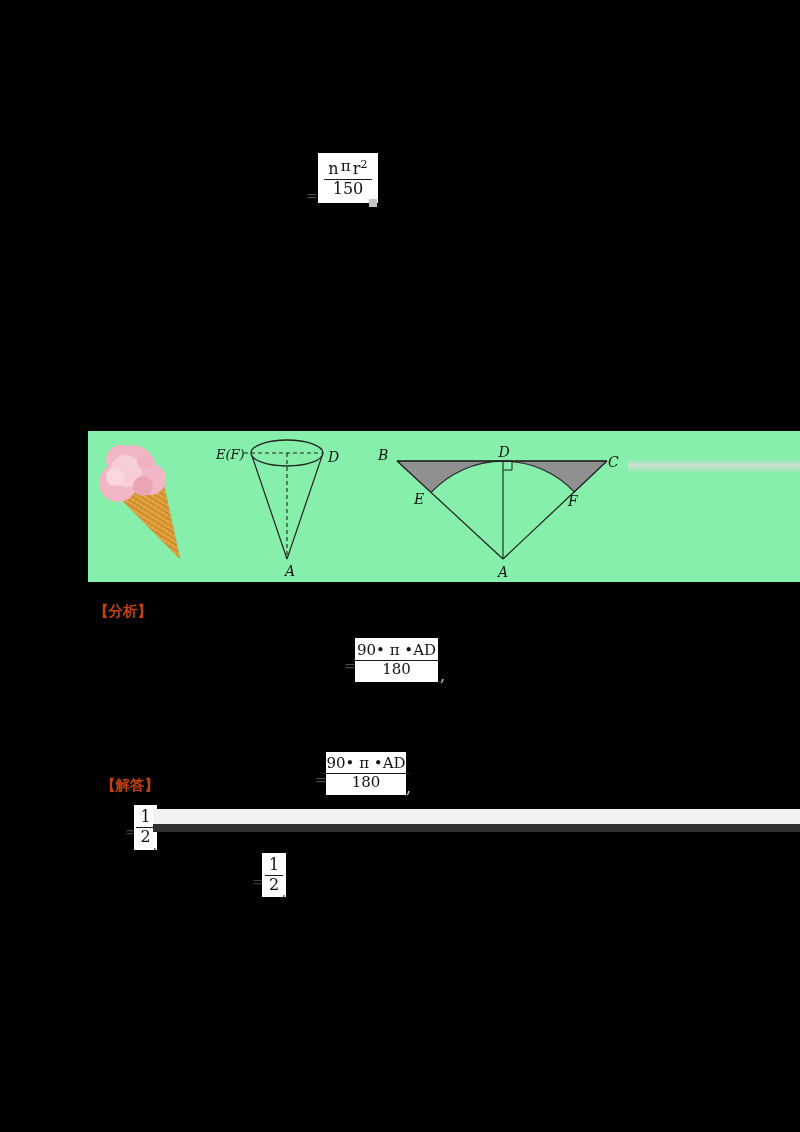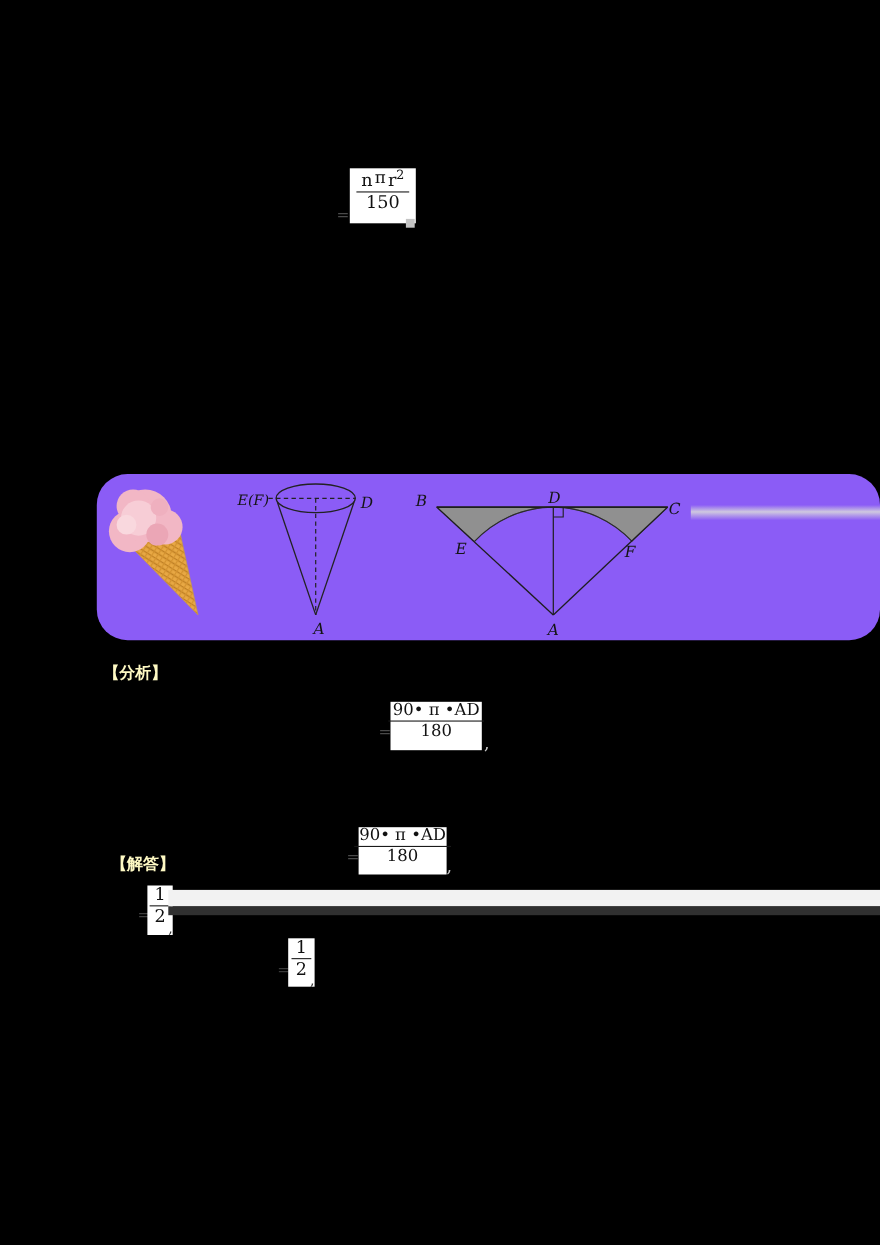--- a/index.html
+++ b/index.html
@@ -5,39 +5,39 @@
   html,body{margin:0;padding:0;}
   body{
     width:800px;height:1132px;position:relative;overflow:hidden;
     background:#000000;
     font-family:"Liberation Serif", serif;
   }
   .abs{position:absolute;}
   
   .formula-box{
     background:#ffffff;
-    display:flex;align-items:flex-start;justify-content:center;
+    display:flex;align-items:center;justify-content:center;
     font-family:"DejaVu Serif", serif;color:#111;
   }
   .vfrac{display:flex;flex-direction:column;align-items:center;line-height:1.05;}
   .vfrac .num{border-bottom:1.6px solid #1a1a1a;padding:0 4px 1px 4px;white-space:nowrap;}
   .vfrac .den{padding-top:1px;}
   .pi-raised{position:relative;top:-3px;margin:0 2px;font-size:0.95em;}
   sup{font-size:0.72em;}
   
   .eq-mark{color:#4a4a4a;font-size:14px;font-family:"DejaVu Serif",serif;}
   .comma-mark{color:#c9c9c9;font-size:16px;font-family:"DejaVu Serif",serif;}
   .inbox-comma{position:absolute;right:0px;bottom:-2px;font-size:13px;color:#333;}
   
   .section-label{
     font-family:"Liberation Sans", sans-serif;
-    font-weight:700;font-size:14.5px;color:#fef9c3;letter-spacing:0px;white-space:nowrap;
+    font-weight:700;font-size:14.5px;color:#c2410c;letter-spacing:0px;white-space:nowrap;
   }
   
-  .figure-strip{background:#8b5cf6;border-radius:28px;}
+  .figure-strip{background:#86efac;}
   .figure-strip svg{position:absolute;top:0;}
   .fig-label{font-family:"DejaVu Serif",serif;font-style:italic;fill:#141414;}
   .scan-band{
     background:linear-gradient(to bottom, rgba(226,226,226,0), rgba(219,219,219,0.85) 45%, rgba(230,230,230,0));
   }
   .light-band{background:#f2f2f2;}
   .dark-band{background:#303030;}
   .resize-handle{background:#c4c4c4;}
 </style>
 </head>

